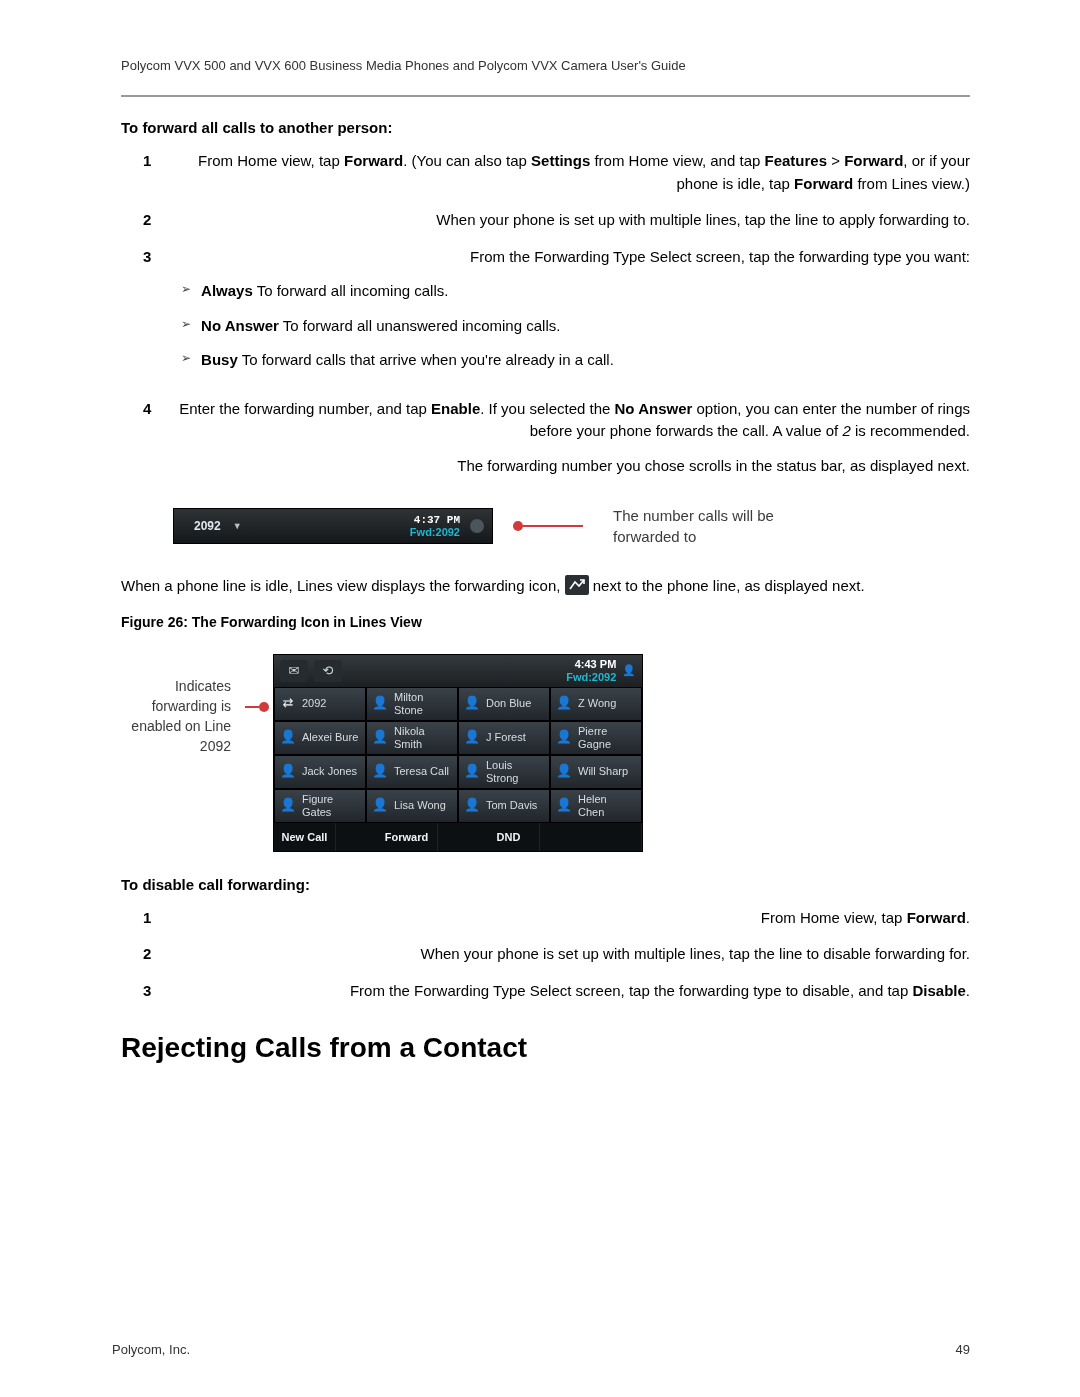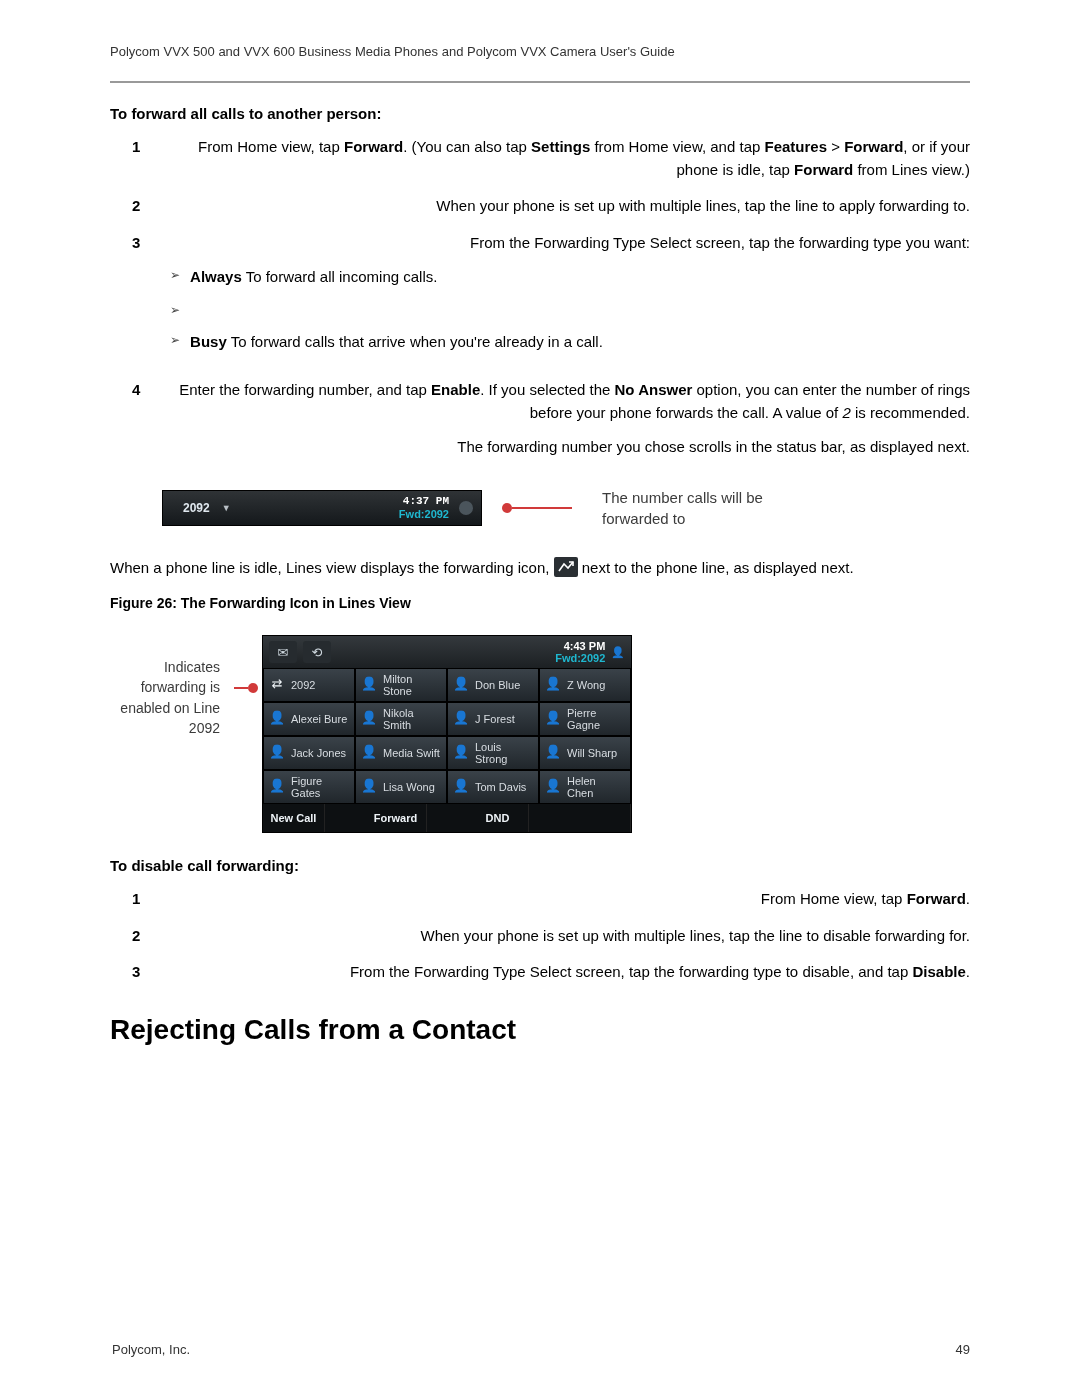--- a/index.html
+++ b/index.html
@@ -6,21 +6,22 @@
   body {
     font-family: Arial, Helvetica, sans-serif;
     font-size: 15px;
     color: #000;
     width: 1080px;
     height: 1397px;
     background: #fff;
     position: relative;
   }
   .page {
-    padding: 44px 110px 0 110px;
+    padding: 58px 110px 0 110px;
+    margin-left: 11px;
   }
   .header-title {
     font-size: 13px;
     color: #333;
     margin-bottom: 22px;
   }
   .rule {
     border: none;
     border-top: 2px solid #999;
     margin-bottom: 22px;
@@ -251,20 +252,21 @@
       <span class="num">3</span>
       <span class="body">
         <span>From the Forwarding Type Select screen, tap the forwarding type you want:</span>
         <ul class="sublist">
           <li>
               <span class="arrow">➢</span>
               <span><span class="b">Always</span><span>    To forward all incoming calls.</span></span>
             </li>
           <li>
               <span class="arrow">➢</span>
+              <span><span class="b">No Answer</span><span>    To forward all unanswered incoming calls.</span></span>
             </li>
           <li>
               <span class="arrow">➢</span>
               <span><span class="b">Busy</span><span>    To forward calls that arrive when you're already in a call.</span></span>
             </li>
         </ul>
       </span>
     </li>
     <li>
       <span class="num">4</span>
@@ -352,21 +354,21 @@
           <div class="cell">
             <span class="ic">👤</span>
             <span>Pierre Gagne</span>
           </div>
           <div class="cell">
             <span class="ic">👤</span>
             <span>Jack Jones</span>
           </div>
           <div class="cell">
             <span class="ic">👤</span>
-            <span>Media Swift</span>
+            <span>Teresa Call</span>
           </div>
           <div class="cell">
             <span class="ic">👤</span>
             <span>Louis Strong</span>
           </div>
           <div class="cell">
             <span class="ic">👤</span>
             <span>Will Sharp</span>
           </div>
           <div class="cell">

